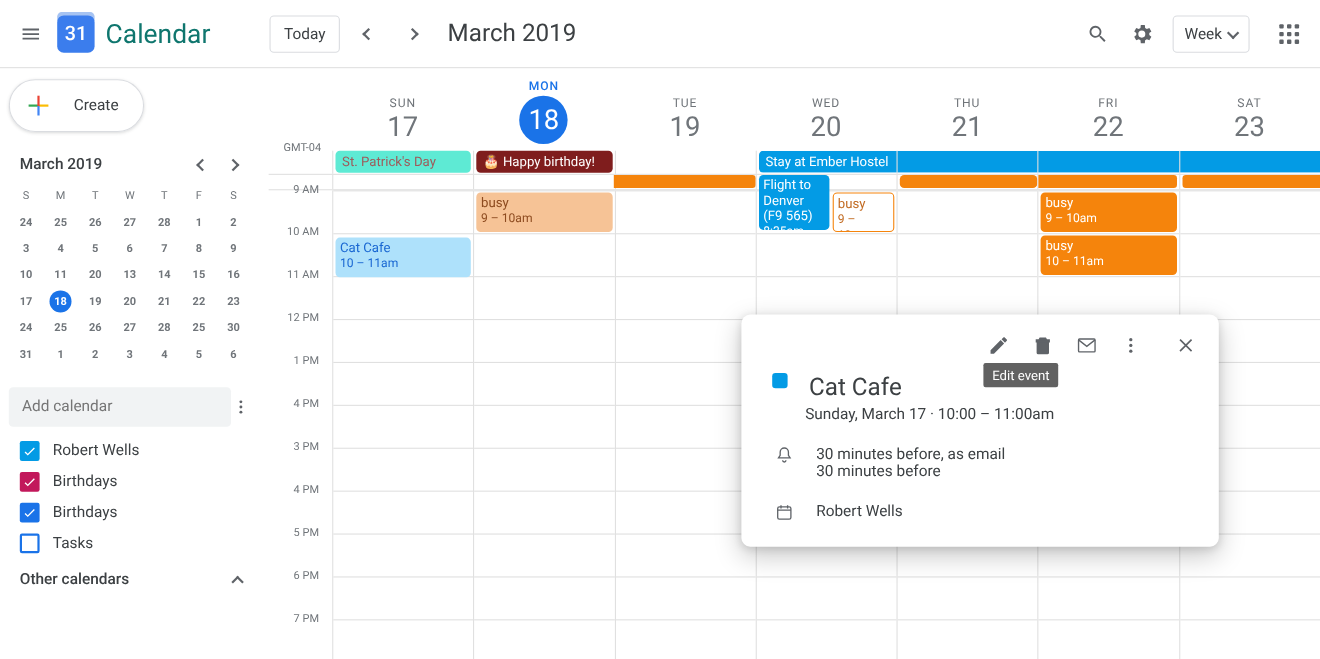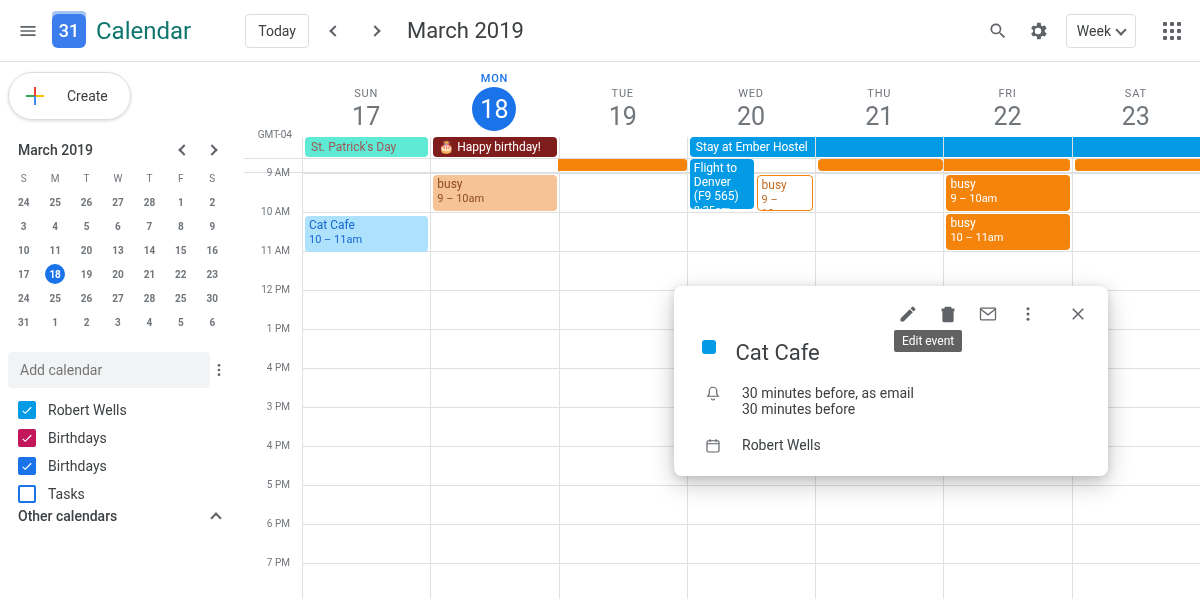--- a/index.html
+++ b/index.html
@@ -245,21 +245,21 @@
               <path fill="#fff" d="M9 16.2l-3.5-3.5L4 14.2 9 19l11-11-1.5-1.5z"></path>
             </svg>
           </div>
           <span>Birthdays</span>
         </div>
         <div class="cal-item">
           <div class="chk" style="border: 2px solid rgb(26, 115, 232);"></div>
           <span>Tasks</span>
         </div>
       </div>
-    <div class="section-head" style="margin-top:0">
+    <div class="section-head" style="margin-top:11px">
       <span>Other calendars</span>
       <span class="chev-up"></span>
     </div>
   </div>
 
   <div class="grid-area">
     <div class="day-headers" id="day-headers">
         <div class="day-col-h">
           <div class="dow">SUN</div>
           <div class="dom"><span>17</span></div>
@@ -471,20 +471,21 @@
               <path stroke="#5f6368" stroke-width="2" d="M5 5l14 14M19 5L5 19"></path>
             </svg>
         </div>
       </div>
       <div class="tooltip">Edit event</div>
       <div class="popup-body">
         <div style="margin-top:6px">
           <span class="color-dot"></span>
           <span class="ev-title">Cat Cafe</span>
         </div>
+        <div class="ev-sub">Sunday, March 17  ·  10:00 – 11:00am</div>
         <div class="ev-row">
           <div class="ic">
             <svg width="18" height="18" viewBox="0 0 24 24">
                 <path fill="none" stroke="#5f6368" stroke-width="1.6" d="M12 3a5 5 0 00-5 5v4l-2 3h14l-2-3V8a5 5 0 00-5-5zM10 18a2 2 0 004 0"></path>
               </svg>
           </div>
           <div>
             <div>30 minutes before, as email</div>
             <div>30 minutes before</div>
           </div>

